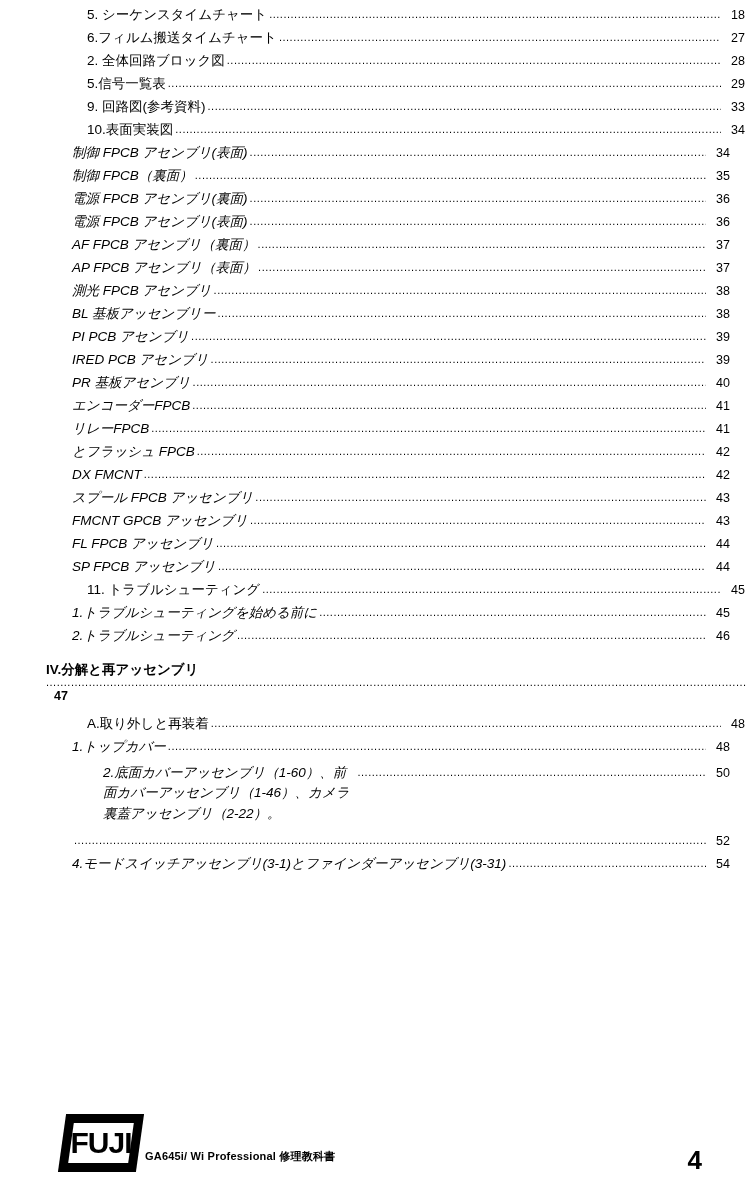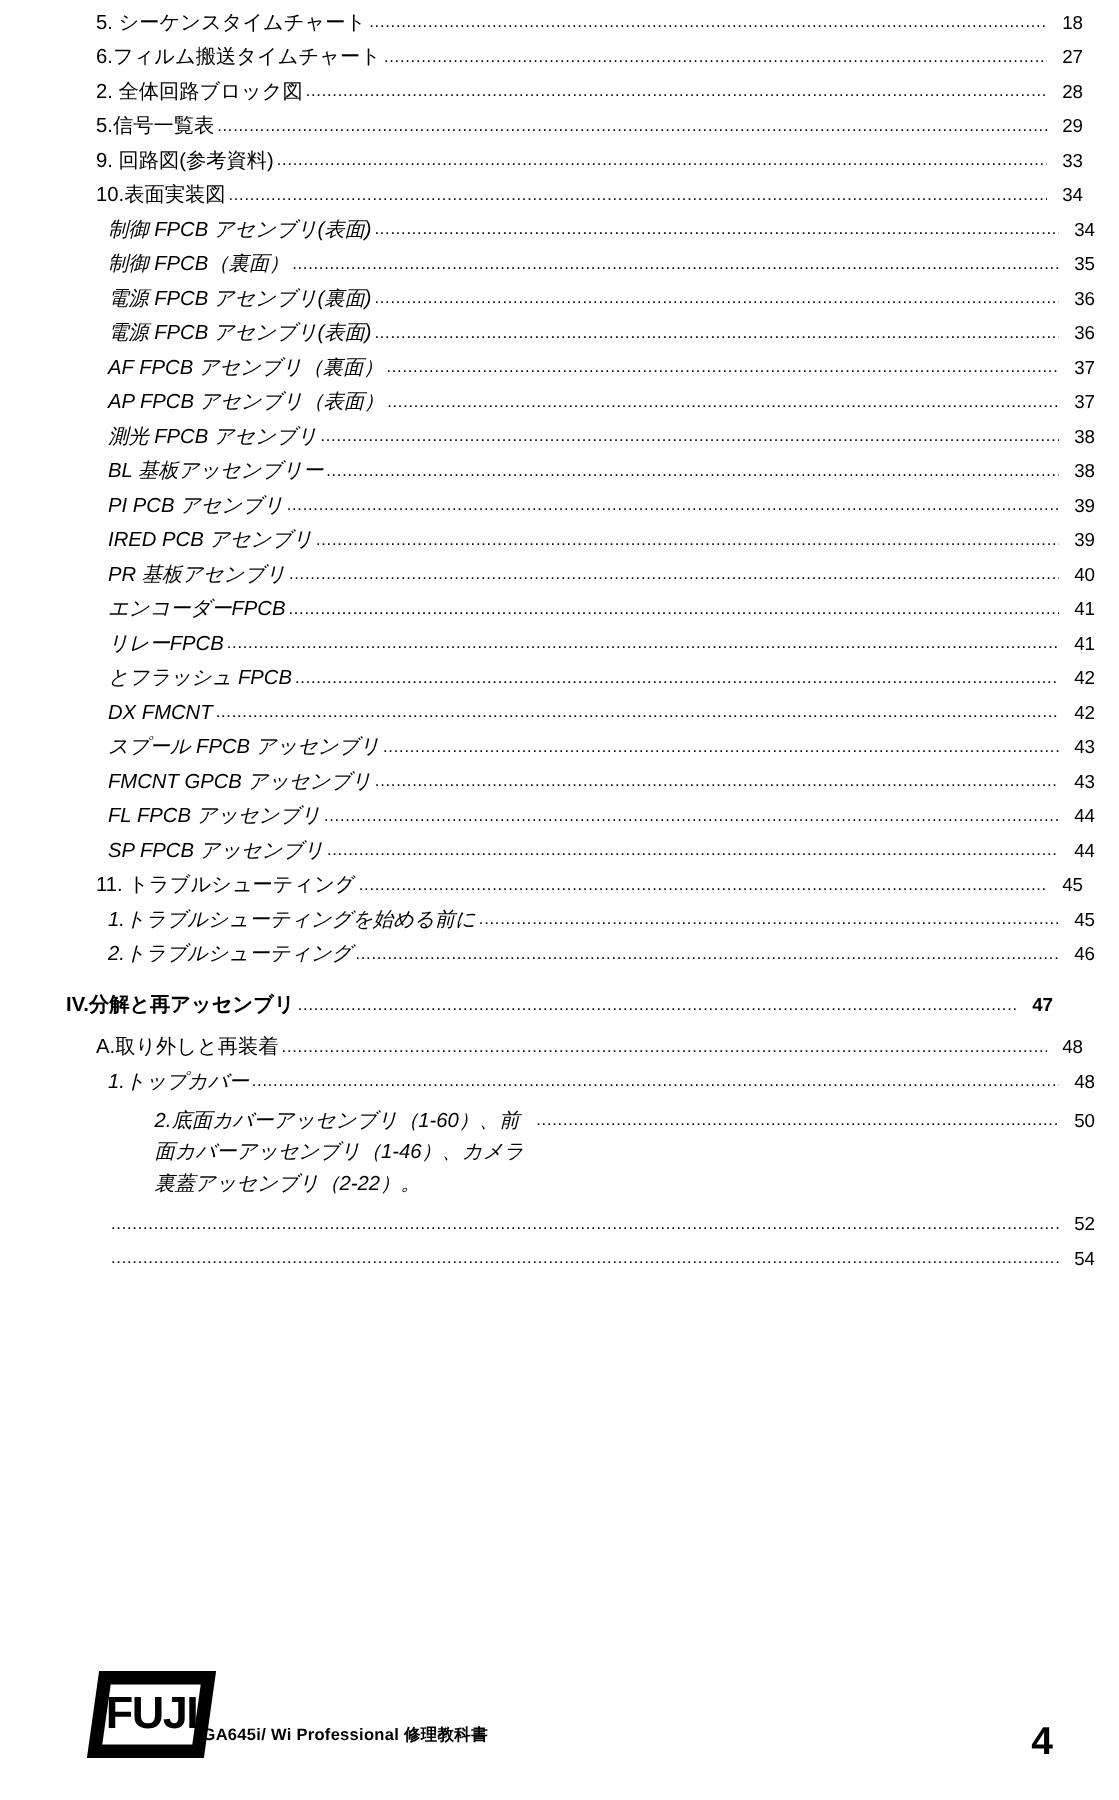--- a/index.html
+++ b/index.html
@@ -47,22 +47,22 @@
     position: relative;
     top: -1px;
   }
   .toc-page {
     flex: 0 0 auto;
     font-size: 12.5px;
     text-align: right;
     min-width: 22px;
   }
   
-  .lvl0 { margin-left: 0px; }
-  .lvl1 { margin-left: 20px; }
+  .lvl0 { margin-left: 0px; flex-direction: column; }
+  .lvl1 { margin-left: 43px; }
   .lvl2 { margin-left: 28px; }
 
   .italic .toc-label { font-style: italic; }
   .bold .toc-label, .bold .toc-page { font-weight: bold; }
 
   .wrap-row {
     white-space: normal;
   }
   .wrap-row .toc-label {
     flex: 1 1 auto;
@@ -111,21 +111,21 @@
     font-weight: bold;
     font-size: 30px;
     letter-spacing: -1px;
     display: flex;
     align-items: center;
     justify-content: center;
     transform: skewX(8deg);
   }
   .footer-title {
     position: absolute;
-    left: 135px;
+    left: 145px;
     bottom: 36px;
     font-size: 11px;
     font-weight: bold;
     letter-spacing: 0.2px;
     text-align: center;
   }
   .page-number {
     position: absolute;
     right: 44px;
     bottom: 24px;
@@ -329,20 +329,21 @@
         <span class="toc-dots">...................................................................................................................................................................................................................................................................</span>
         <span class="toc-page">50</span>
       </div>
       <div class="spacer-sm"></div>
       <div class="toc-row lvl2 italic">
         <span class="toc-dots">...................................................................................................................................................................................................................................................................</span>
         <span class="toc-page">52</span>
       </div>
       <div class="spacer-sm"></div>
       <div class="toc-row lvl2 italic">
+        <span class="toc-label">4.モードスイッチアッセンブリ(3-1)とファインダーアッセンブリ(3-31)</span>
         <span class="toc-dots">...................................................................................................................................................................................................................................................................</span>
         <span class="toc-page">54</span>
       </div>
       <div class="spacer-sm"></div>
     </div>
 
   <div class="footer">
     <div class="logo">
       <div class="logo-inner"></div>
       <div class="logo-text">FUJI</div>

